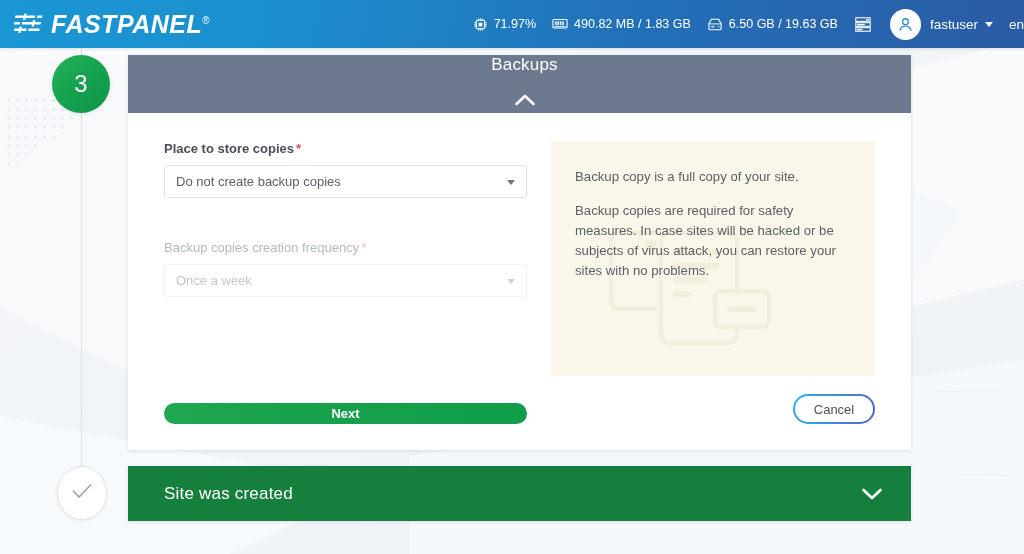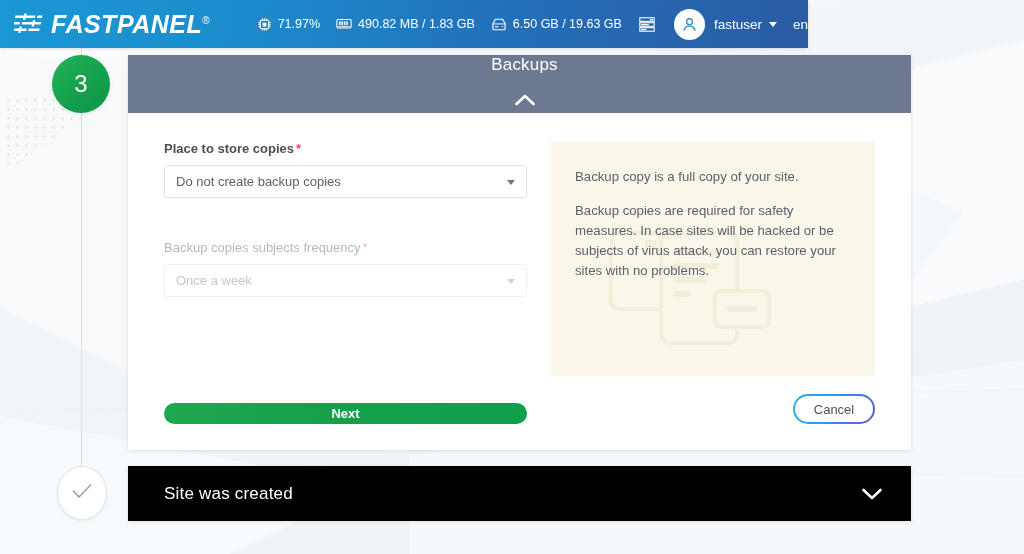--- a/index.html
+++ b/index.html
@@ -54,21 +54,21 @@
     clip-path: polygon(0 0, 100% 0, 0 100%);
     opacity: .85;
   }
   .bg-line {
     position: absolute; height: 1px; background: #eef2f6;
   }
 
   
   .topbar {
     position: relative; z-index: 5;
-    height: 48px; width: 808px;
+    height: 48px; width: 1024px;
     background: linear-gradient(100deg, #1a97d5 0%, #1c8ecd 28%, #2270b9 62%, #2a5ba4 100%);
     display: flex; align-items: center;
     color: #fff;
     box-shadow: 0 1px 3px rgba(0,0,0,.12);
   }
   .brand { display: flex; align-items: center; padding-left: 14px; }
   .brand-mark { width: 30px; height: 22px; margin-right: 7px; }
   .brand-text {
     font-size: 25px; font-weight: bold; font-style: italic;
     letter-spacing: .5px; line-height: 1;
@@ -205,21 +205,21 @@
     position: relative; cursor: pointer;
     border: 2px solid transparent;
     background-image: linear-gradient(#fff,#fff), linear-gradient(110deg,#27b3e8 0%, #3c8fdd 50%, #5a5fc9 100%);
     background-origin: border-box;
     background-clip: padding-box, border-box;
     font-family: inherit;
   }
 
   .card-closed {
     top: 466px; height: 55px;
-    background: #000000;
+    background: #15803d;
     display: flex; align-items: center; justify-content: space-between;
     padding: 0 26px 0 36px; color: #fff;
   }
 </style>
 </head>
 <body>
 
 <div class="bg-wrap">
   <div class="bg-poly poly1"></div>
   <div class="bg-poly poly2"></div>
@@ -354,21 +354,21 @@
 
       <label class="field-label"><span>Place to store copies</span><span class="req">*</span></label>
 
       <div class="select">
         <span>Do not create backup copies</span>
         <span class="sel-caret"></span>
       </div>
 
       <div class="gap1"></div>
 
-      <label class="field-label muted"><span>Backup copies subjects frequency</span><span class="req muted">*</span></label>
+      <label class="field-label muted"><span>Backup copies creation frequency</span><span class="req muted">*</span></label>
 
       <div class="select disabled">
         <span>Once a week</span>
         <span class="sel-caret"></span>
       </div>
 
       <button class="btn-next">Next</button>
     </div>
 
     <div class="col-right">

